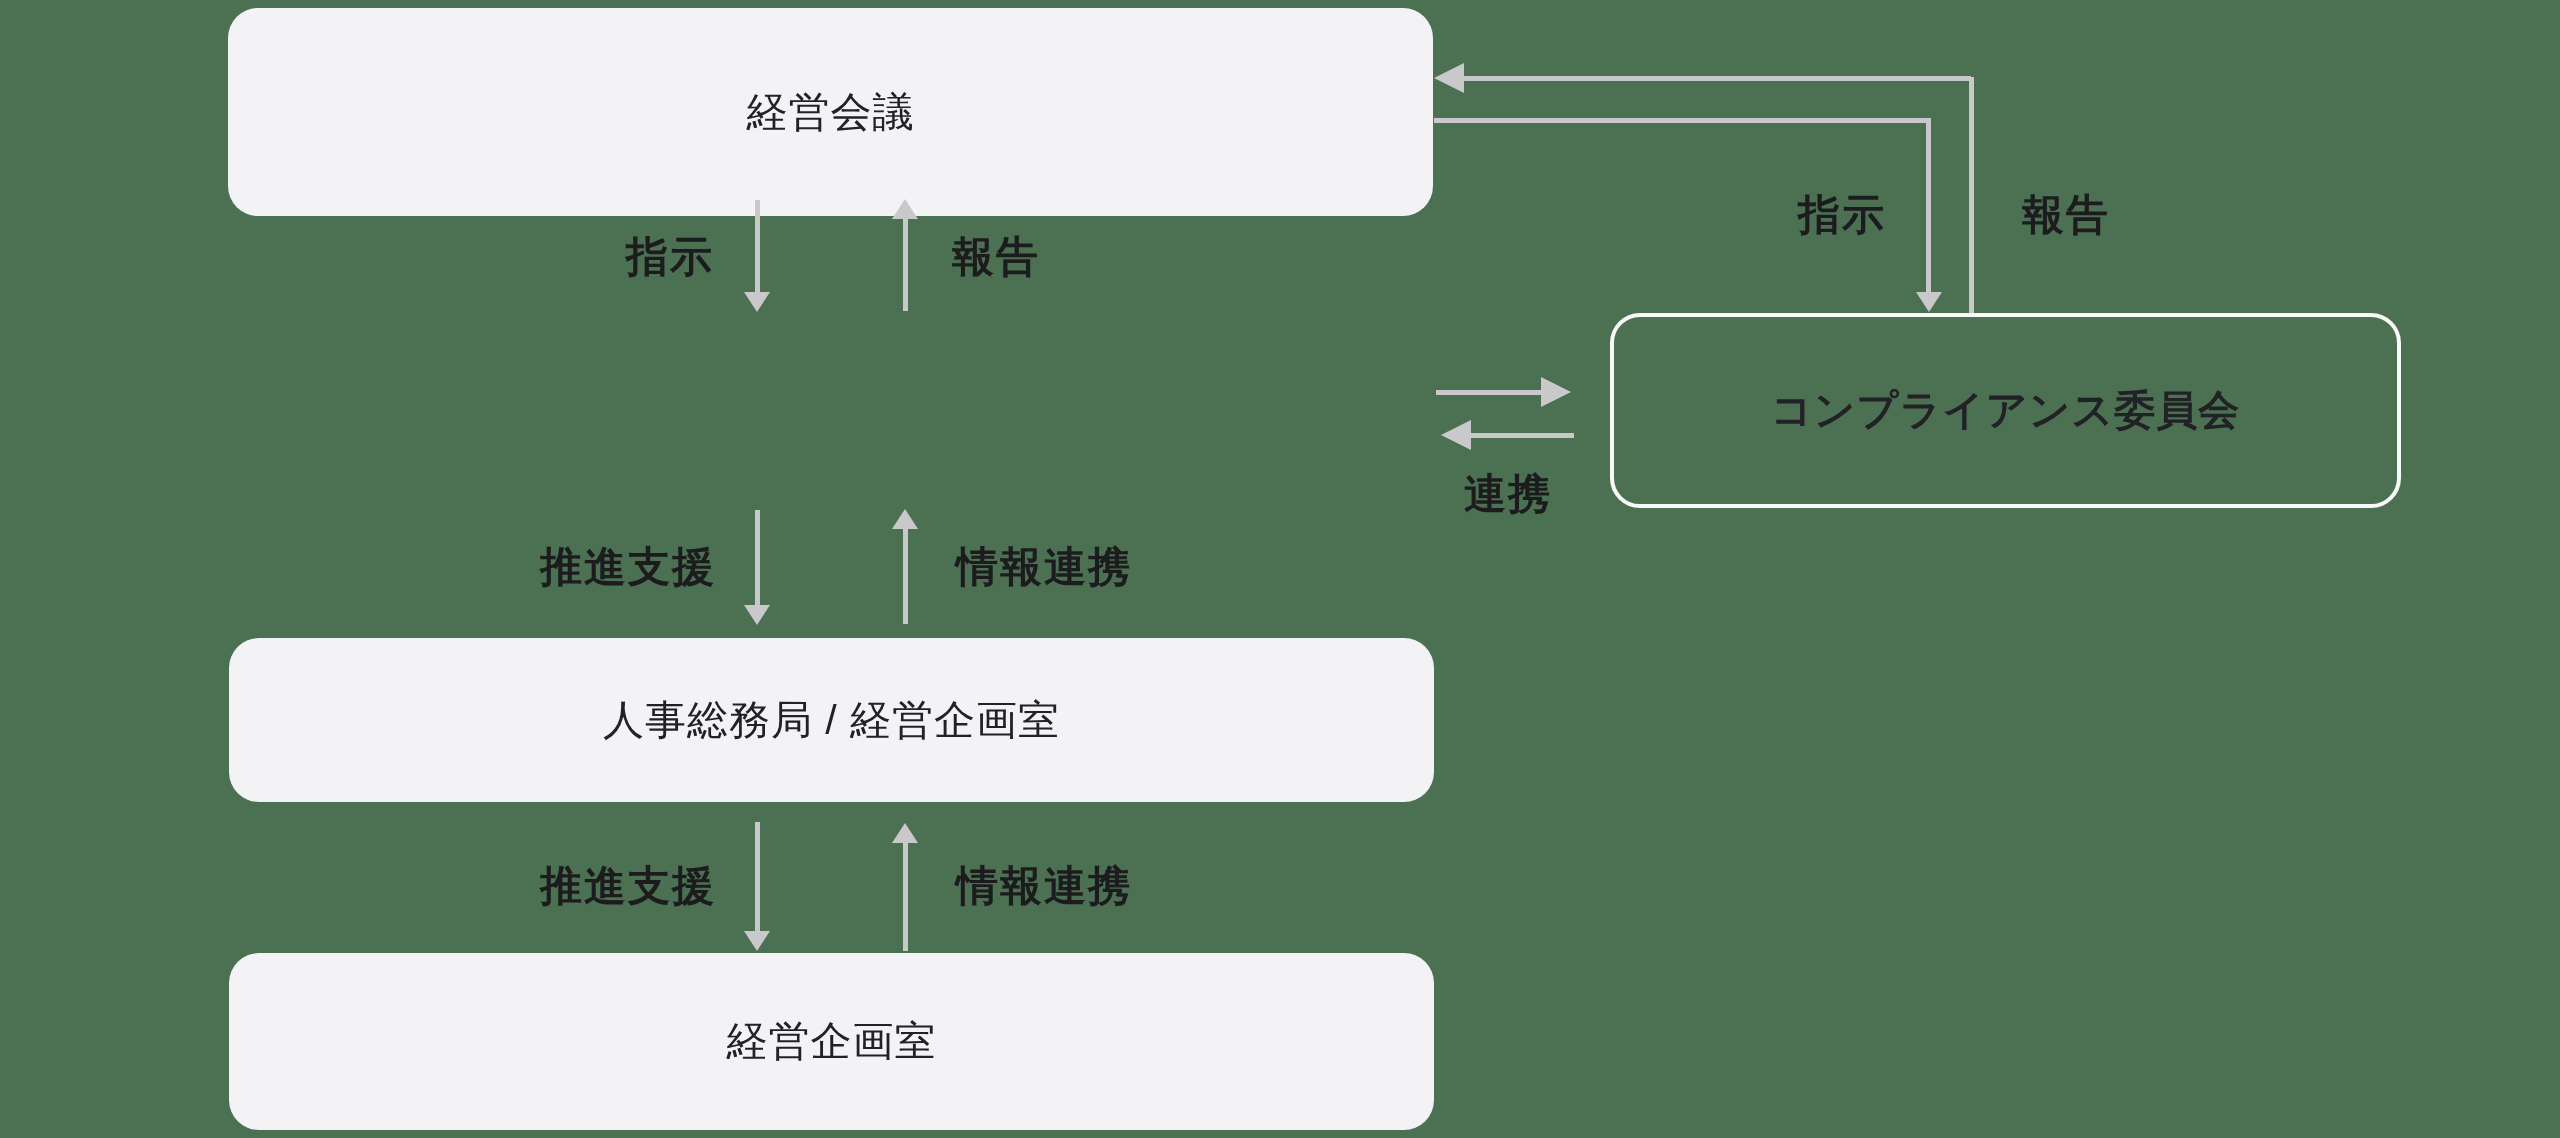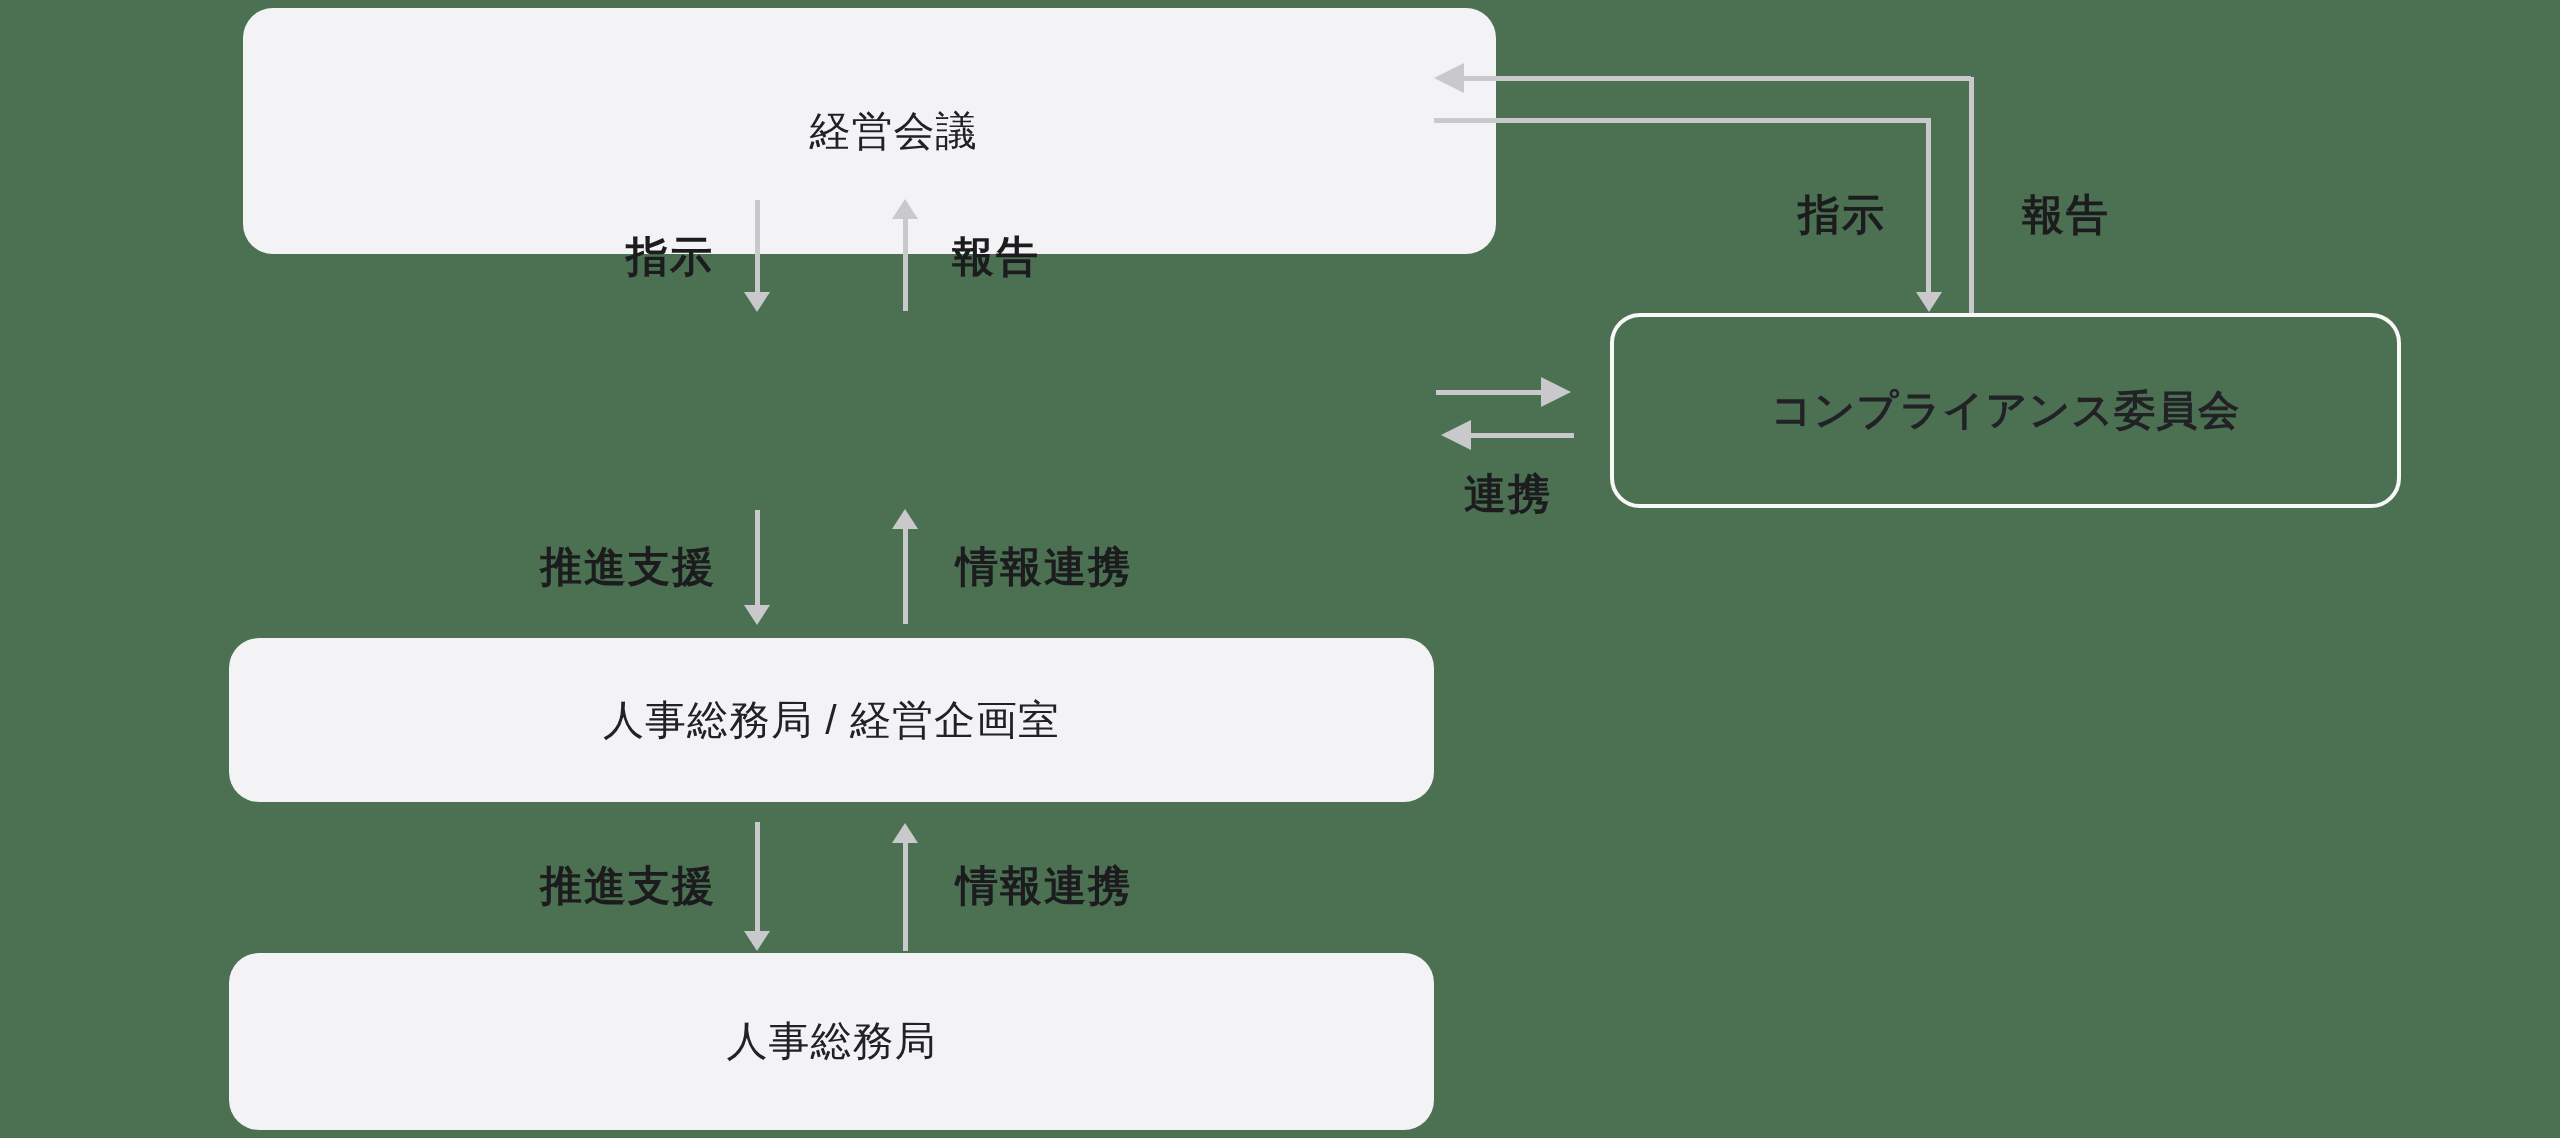--- a/index.html
+++ b/index.html
@@ -18,21 +18,21 @@
   }
   .node{
     position:absolute;display:flex;align-items:center;justify-content:center;
     background:var(--node-fill);border-radius:30px;
     color:var(--node-text);font-size:41px;font-weight:400;letter-spacing:1px;
   }
   .node.outline{
     background:transparent;border:4px solid var(--outline-box-border);
     color:var(--node-text);font-weight:700;margin-left:36px;
   }
-  #node-management{left:243px;top:8px;width:1205px;height:246px;padding-left:48px;}
+  #node-management{left:228px;top:8px;width:1205px;height:208px;}
   #node-sustainability{left:229px;top:313px;width:1205px;height:195px;}
   #node-hr{left:229px;top:626px;width:1205px;height:164px;margin-top:12px;}
   #node-departments{left:229px;top:953px;width:1205px;height:177px;}
   #node-compliance{left:1574px;top:313px;width:783px;height:187px;}
 
   .line{position:absolute;background:var(--arrow);}
   .head{position:absolute;width:0;height:0;}
   .head-down{border-left:13px solid transparent;border-right:13px solid transparent;border-top:20px solid var(--arrow);}
   .head-up{border-left:13px solid transparent;border-right:13px solid transparent;border-bottom:20px solid var(--arrow);}
   .head-left{border-top:15px solid transparent;border-bottom:15px solid transparent;border-right:30px solid var(--arrow);}
@@ -48,21 +48,21 @@
 
 <div id="stage">
 
   <div class="node" id="node-management">
     <span>経営会議</span>
   </div>
   <div class="node" id="node-hr">
     <span>人事総務局 / 経営企画室</span>
   </div>
   <div class="node" id="node-departments">
-    <span>人事総務局</span>
+    <span>経営企画室</span>
   </div>
 
   <div class="node outline" id="node-compliance">
     <span>コンプライアンス委員会</span>
   </div>
 
   <div class="line" style="left:755px;top:200px;width:5px;height:93px;"></div>
   <div class="head head-down" style="left:744px;top:292px;"></div>
   <div class="head head-up" style="left:892px;top:199px;"></div>
   <div class="line" style="left:903px;top:219px;width:5px;height:92px;"></div>

